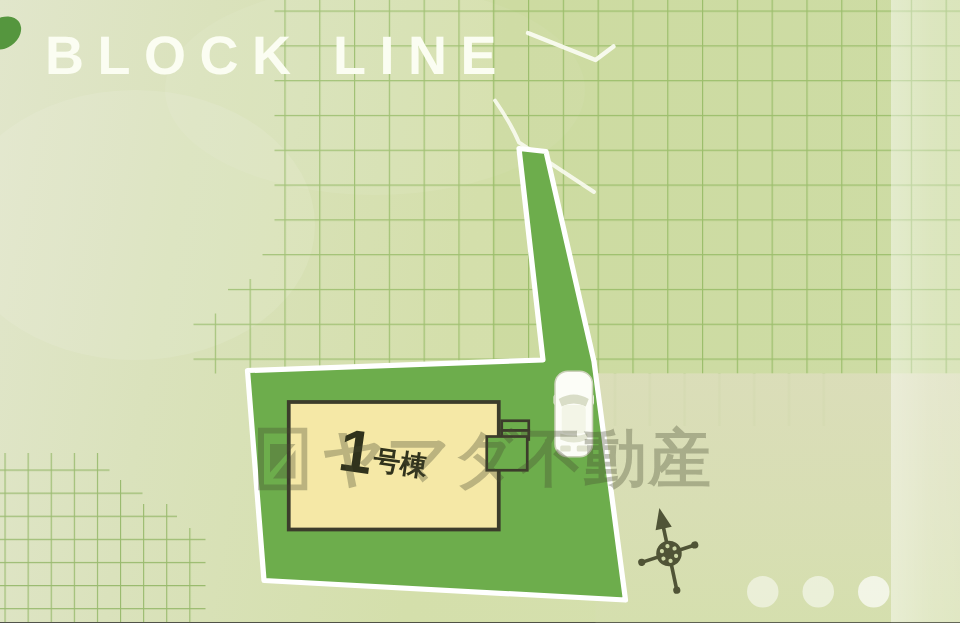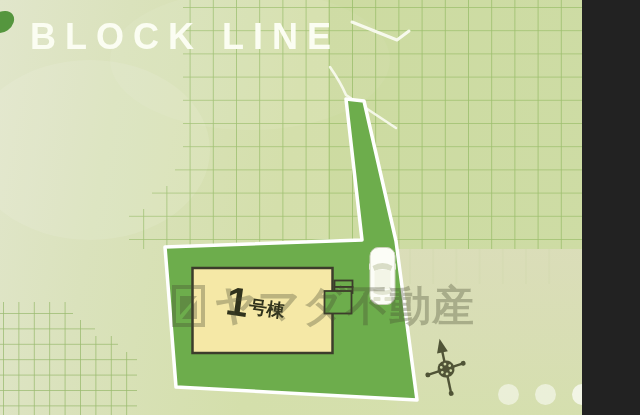--- a/index.html
+++ b/index.html
@@ -1,20 +1,19 @@
 <!DOCTYPE html>
 <html><head>
 <meta charset="utf-8">
 <style>
   html,body{margin:0;padding:0;background:#222;}
   #stage{
-    position:relative;width:552px;height:415px;overflow:hidden;
+    position:relative;width:640px;height:415px;overflow:hidden;
     background:linear-gradient(100deg,#e1e6cb 0%,#dae2bc 20%,#d4dfab 48%,#d6e0af 100%);
     font-family:"Liberation Sans","DejaVu Sans",sans-serif;
-    padding-left:30px;
   }
   #plan-svg{position:absolute;left:0;top:0;}
   .abs{position:absolute;}
   #title{
     left:30px;top:16px;font-size:36px;font-weight:bold;letter-spacing:9px;
     color:#fbfdf2;white-space:nowrap;
   }
   #road-label{
     left:341px;top:51px;font-size:12.5px;font-weight:bold;color:#2c3018;
     letter-spacing:0.5px;white-space:nowrap;

